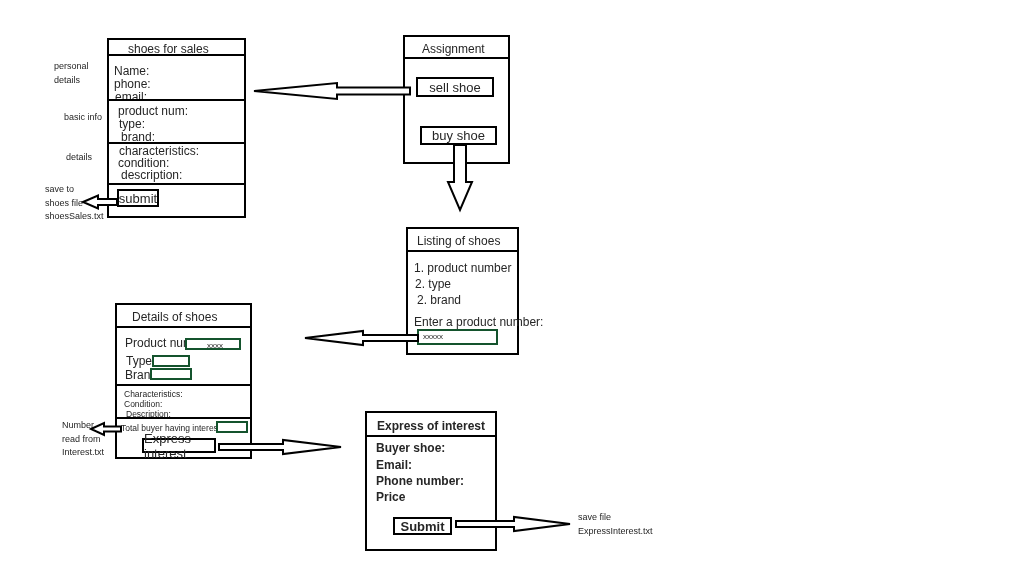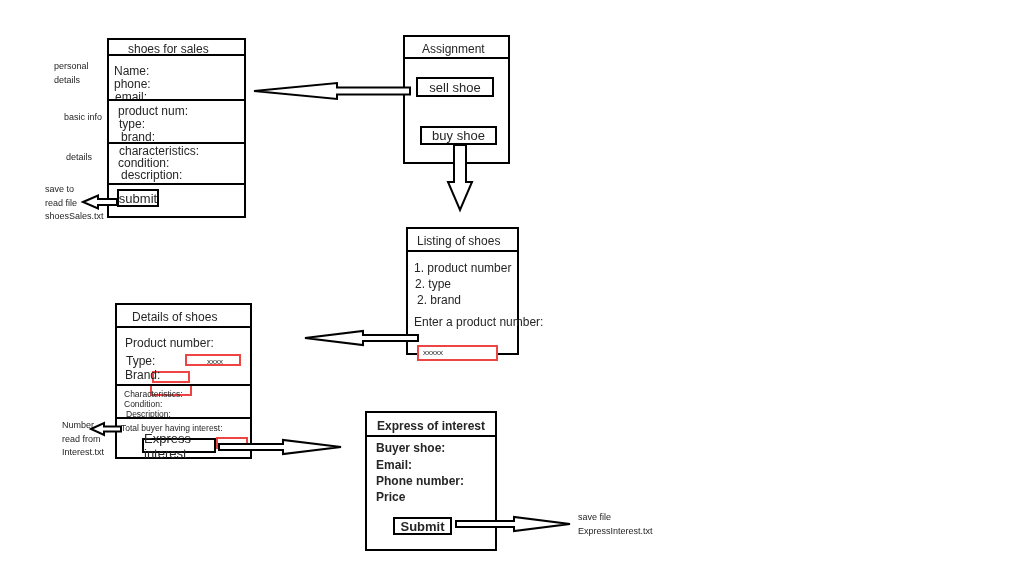--- a/index.html
+++ b/index.html
@@ -7,22 +7,22 @@
     position:relative;width:1024px;height:586px;background:#ffffff;
     font-family:"Liberation Sans", sans-serif;color:#262626;overflow:hidden;
   }
   .box{position:absolute;border:2px solid #000;background:#fff;box-sizing:border-box;}
   .divider{position:absolute;left:0;right:0;height:2px;background:#000;}
   .t{position:absolute;font-size:12px;line-height:11px;white-space:nowrap;color:#262626;}
   .t.small{font-size:8.5px;line-height:10px;}
   .lbl{position:absolute;font-size:9px;line-height:13.5px;white-space:nowrap;color:#262626;}
   .btn{position:absolute;border:2px solid #000;background:#fff;box-sizing:border-box;
        display:flex;align-items:center;justify-content:center;font-size:13px;color:#262626;cursor:default;}
-  .inp{position:absolute;border:2px solid #ef4444;background:#fff;box-sizing:border-box;
-       font-size:8px;line-height:10px;color:#262626;padding:1px 4px;white-space:nowrap;overflow:hidden;margin-top:16px;}
+  .inp{position:absolute;border:2px solid #14532d;background:#fff;box-sizing:border-box;
+       font-size:8px;line-height:10px;color:#262626;padding:1px 4px;white-space:nowrap;overflow:hidden;}
   svg.arrow{position:absolute;overflow:visible;}
   svg.arrow polygon{fill:#ffffff;stroke:#000000;stroke-width:2;stroke-linejoin:miter;}
 </style>
 </head>
 <body>
 
 <div id="canvas">
 
   <div class="box" style="left:107px;top:38px;width:139px;height:180px;">
     <div class="t" style="left:19px;top:4px;">shoes for sales</div>
@@ -47,21 +47,21 @@
   </div>
 
   <div class="lbl" style="left:54px;top:60px;">
     <div>personal</div>
     <div>details</div>
   </div>
   <div class="lbl" style="left:64px;top:111px;">basic info</div>
   <div class="lbl" style="left:66px;top:151px;">details</div>
   <div class="lbl" style="left:45px;top:183px;">
     <div>save to</div>
-    <div>read file</div>
+    <div>shoes file</div>
     <div>shoesSales.txt</div>
   </div>
 
   <div class="box" style="left:403px;top:35px;width:107px;height:129px;">
     <div class="t" style="left:17px;top:7px;">Assignment</div>
     <div class="divider" style="top:20px;"></div>
     <div class="btn" style="left:11px;top:40px;width:78px;height:20px;">sell shoe</div>
     <div class="btn" style="left:15px;top:89px;width:77px;height:19px;">buy shoe</div>
   </div>
 

